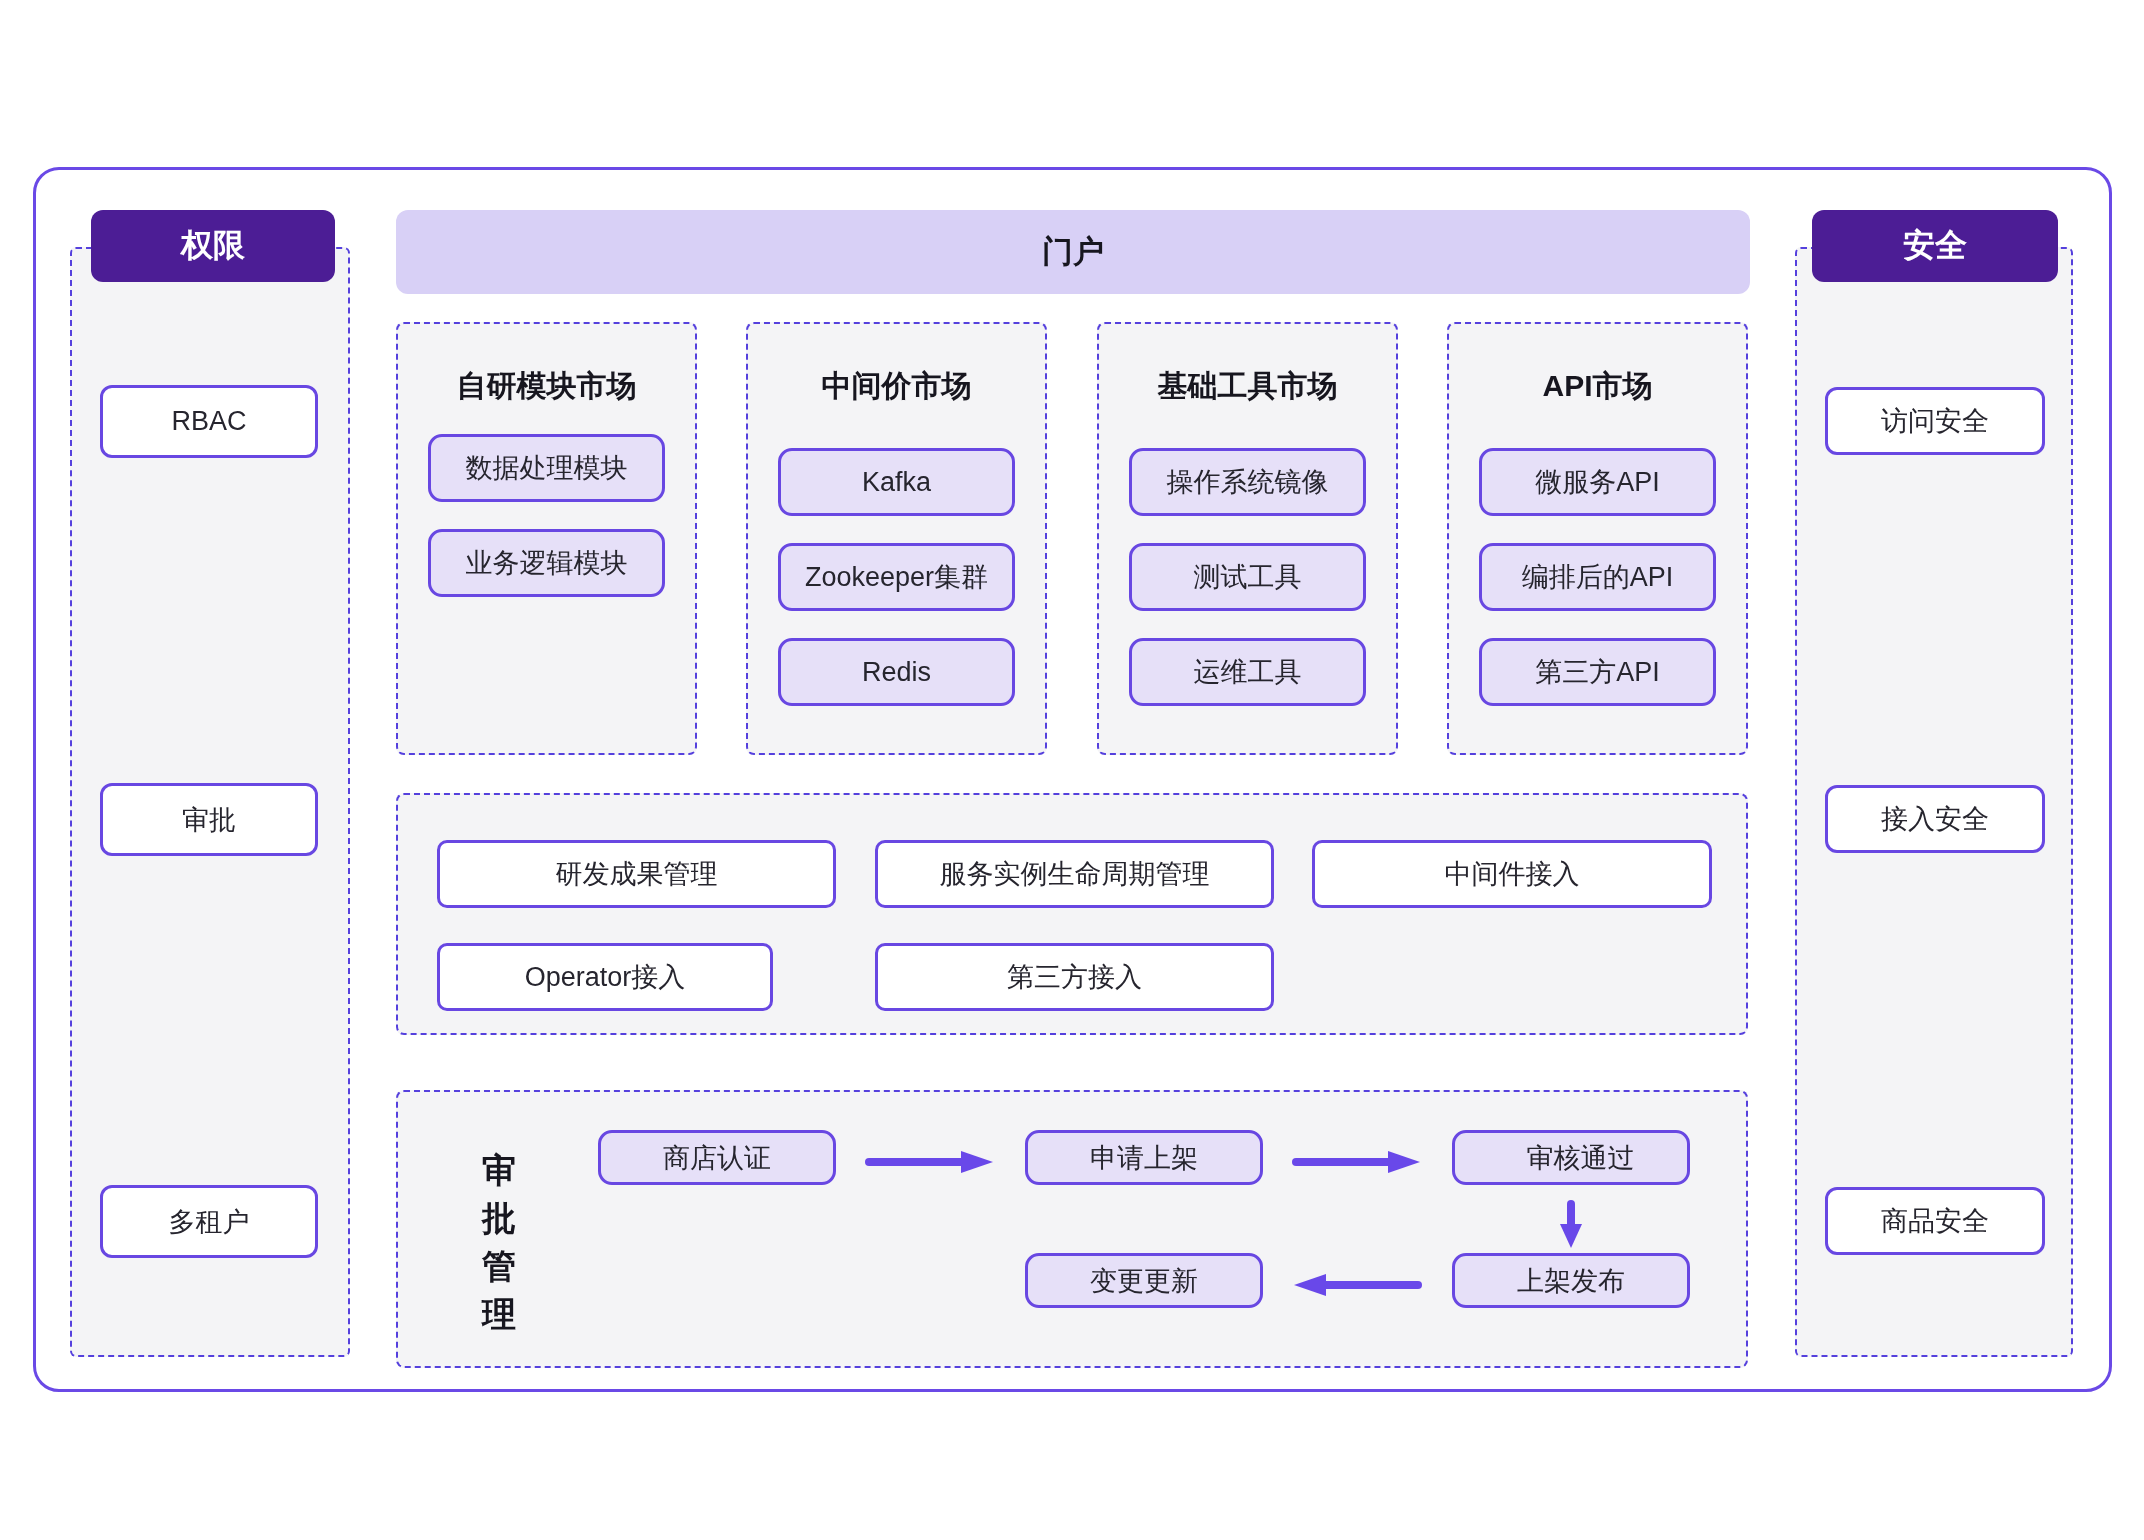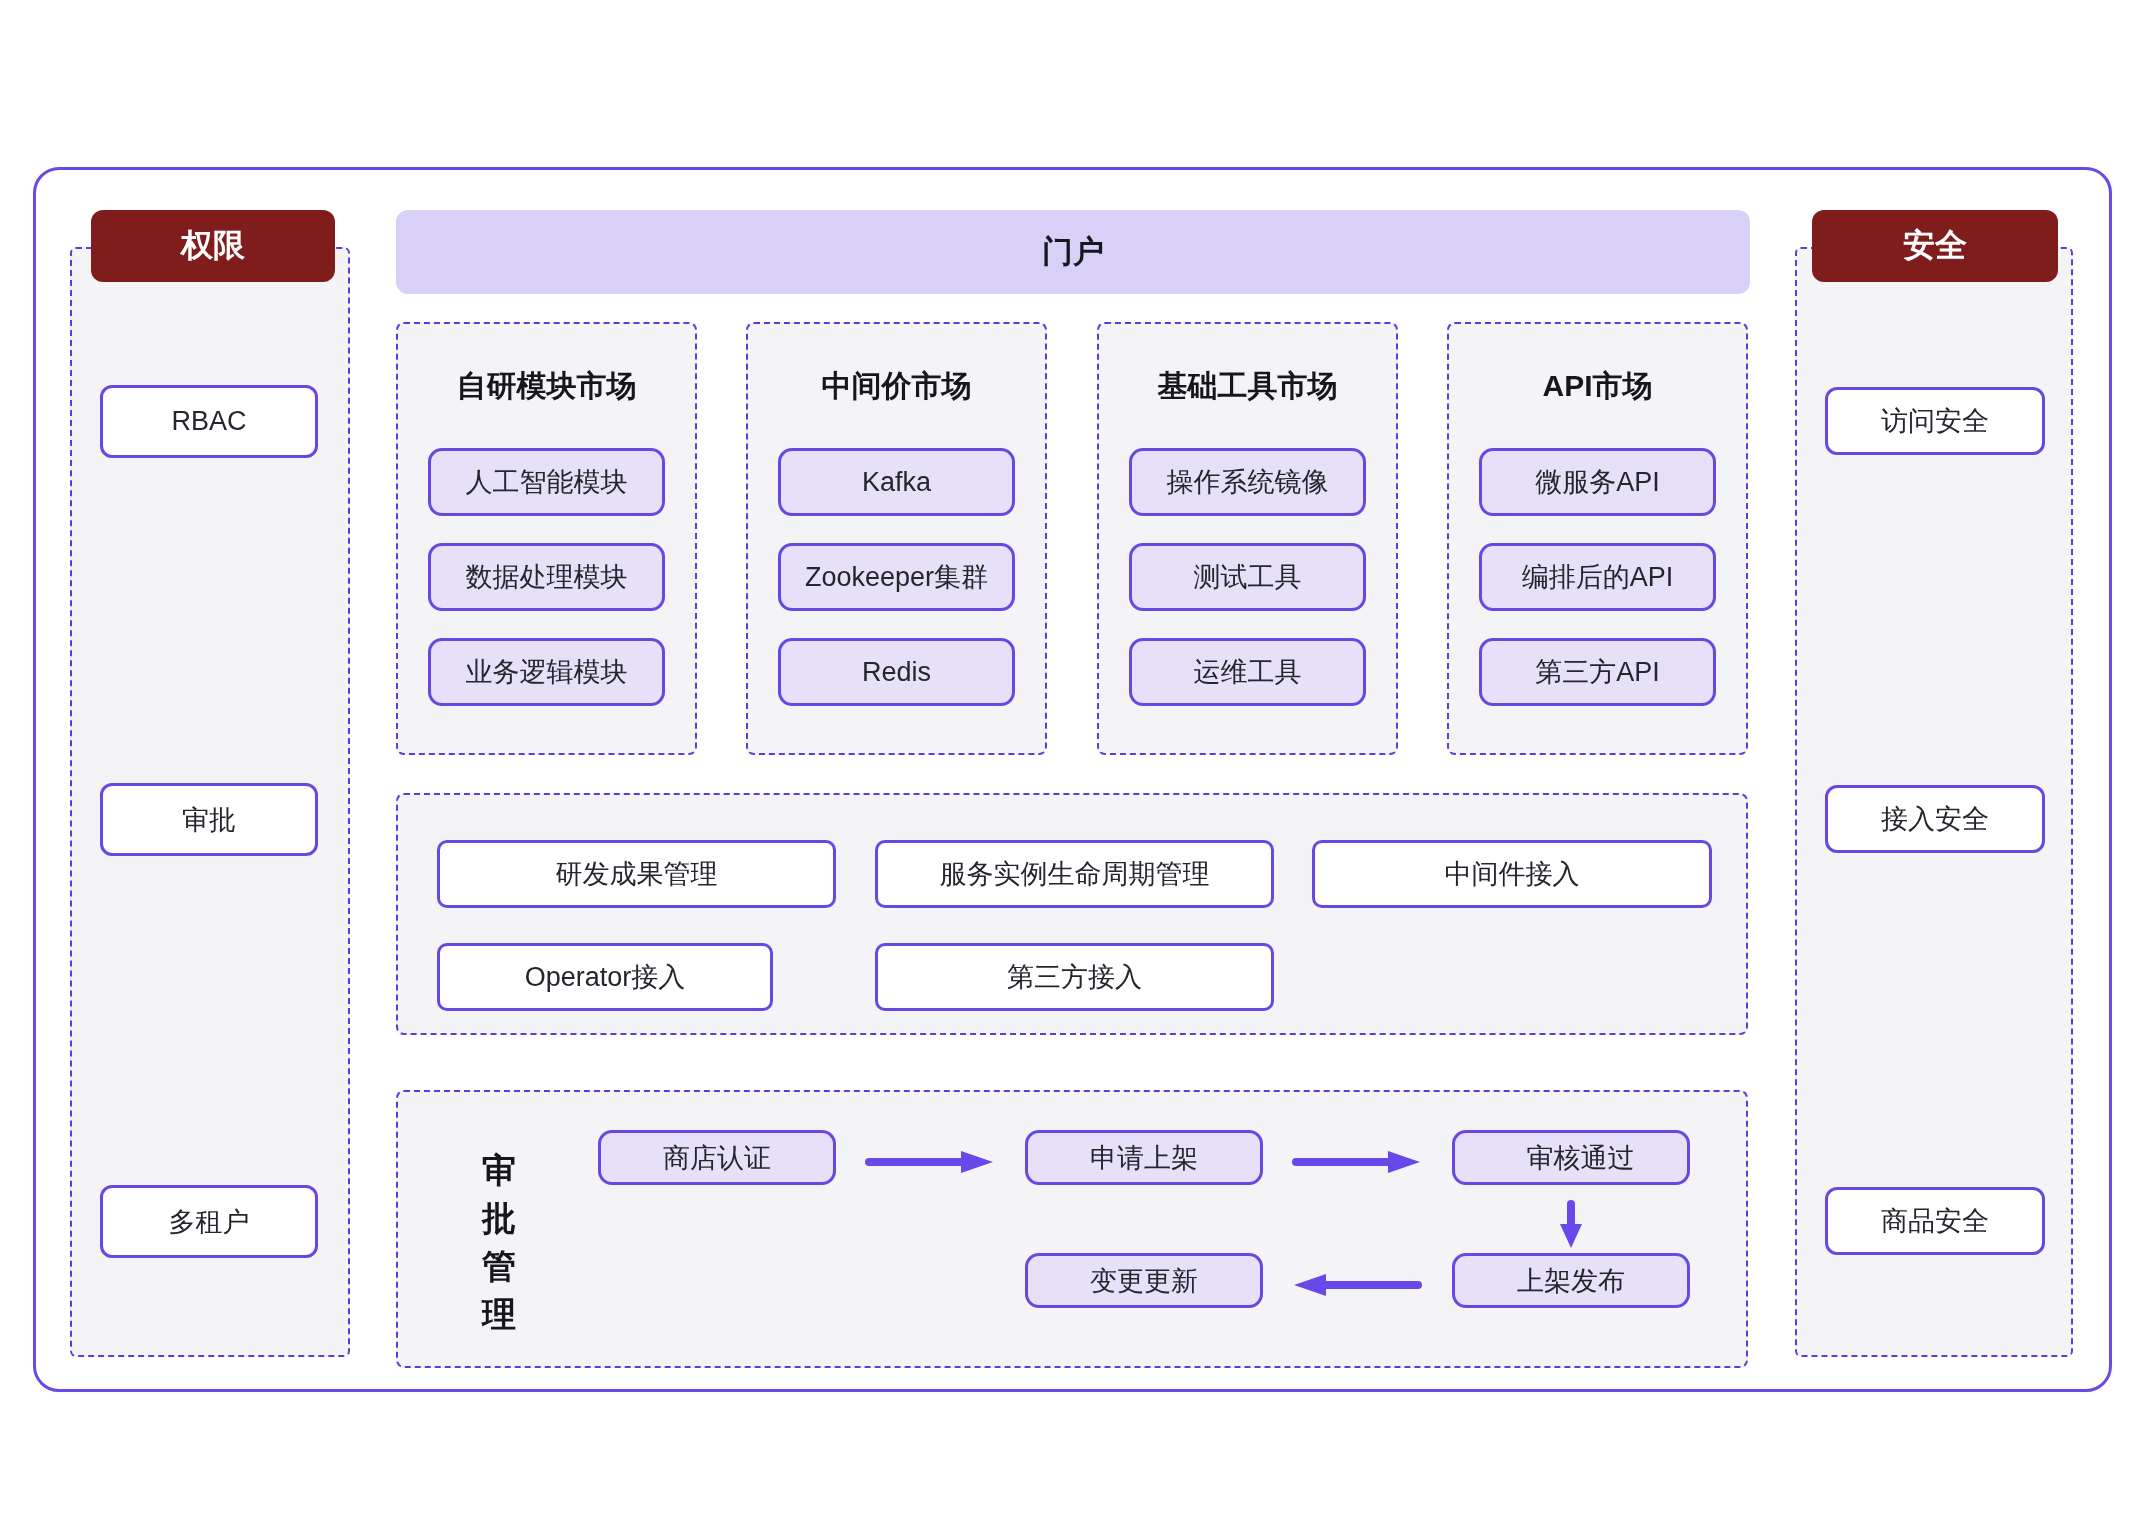--- a/index.html
+++ b/index.html
@@ -24,21 +24,21 @@
     background: #ffffff;
   }
   .dashed-panel {
     position: absolute;
     background: #f4f4f6;
     border: 2px dashed #5540dd;
     border-radius: 6px;
   }
   .solid-header {
     position: absolute;
-    background: #7f1d1d;
+    background: #4c1d95;
     color: #ffffff;
     border-radius: 12px;
     display: flex;
     align-items: center;
     justify-content: center;
     font-size: 32px;
     font-weight: bold;
     z-index: 3;
   }
   .portal-bar {
@@ -130,21 +130,20 @@
   <div class="dashed-panel" style="left:70px; top:247px; width:280px; height:1110px;"></div>
   <div class="solid-header" style="left:91px; top:210px; width:244px; height:72px;">权限</div>
   <div class="white-box" style="left:100px; top:385px; width:218px; height:73px;">RBAC</div>
   <div class="white-box" style="left:100px; top:783px; width:218px; height:73px;">审批</div>
   <div class="white-box" style="left:100px; top:1185px; width:218px; height:73px;">多租户</div>
 
   <div class="portal-bar" style="left:396px; top:210px; width:1354px; height:84px;">门户</div>
 
   <div class="market" style="left:396px;">
     <div class="market-title">自研模块市场</div>
-    <div class="lav-box market-item first">人工智能模块</div>
     <div class="lav-box market-item">数据处理模块</div>
     <div class="lav-box market-item">业务逻辑模块</div>
   </div>
 
   <div class="market" style="left:746px;">
     <div class="market-title">中间价市场</div>
     <div class="lav-box market-item first">Kafka</div>
     <div class="lav-box market-item">Zookeeper集群</div>
     <div class="lav-box market-item">Redis</div>
   </div>

